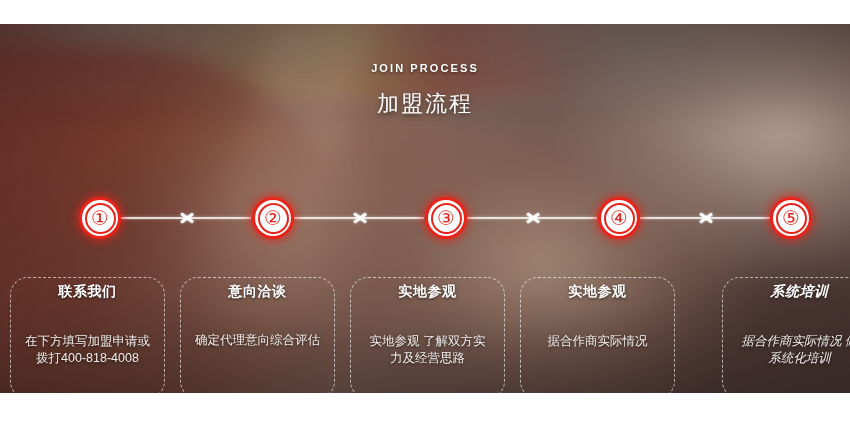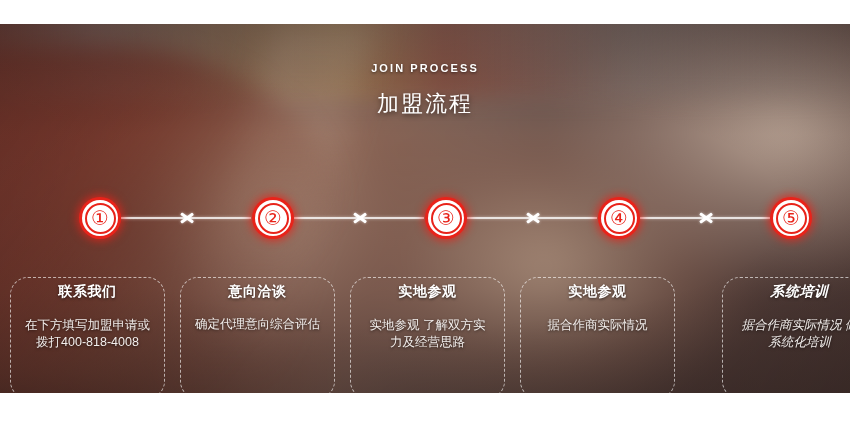--- a/index.html
+++ b/index.html
@@ -119,21 +119,21 @@
     border-radius:18px;
     box-sizing:border-box;
     text-align:center;
   }
   .card-title{
     margin-top:5px;
     color:#ffffff;font-size:14px;font-weight:700;letter-spacing:.6px;
     text-shadow:0 1px 3px rgba(0,0,0,.6);
   }
   .card-body{
-    margin-top:16px;padding:0 14px;
+    margin-top:32px;padding:0 14px;
     color:#f2eeec;font-size:12.5px;line-height:17px;
     text-shadow:0 1px 3px rgba(0,0,0,.6);
   }
 </style>
 </head>
 <body>
 
 <div id="stage">
 
   <div class="banner">

